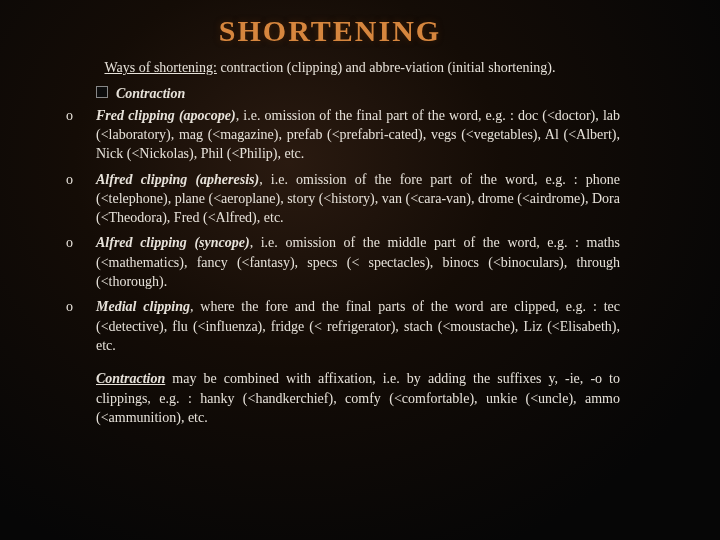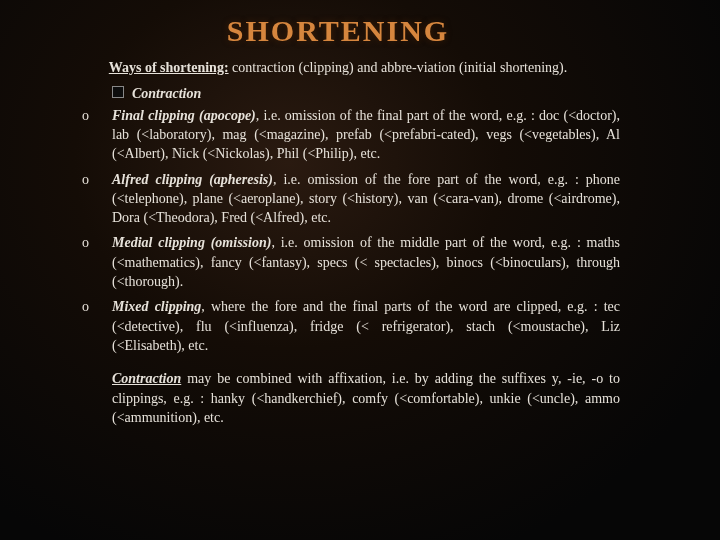--- a/index.html
+++ b/index.html
@@ -11,39 +11,39 @@
     background: radial-gradient(ellipse at 40% 30%, #2a1a10 0%, #140c06 35%, #060606 80%);
     font-family: Georgia, 'Times New Roman', serif;
     color: #e7e2da;
     overflow: hidden;
     font-size: 14px;
   }
   .slide {
     box-sizing: border-box;
     width: 668px;
     height: 540px;
-    padding: 14px 48px 20px 56px;
+    padding: 14px 48px 20px 40px;
   }
   h1.title {
     text-align: center;
     font-weight: 700;
     letter-spacing: 2px;
     font-size: 30px;
     margin: 0 0 10px 0;
     color: #d6863e;
     text-shadow: 0 0 6px rgba(90,42,0,0.6);
     font-family: 'Palatino Linotype', Palatino, Georgia, serif;
   }
   .lead {
     text-align: center;
     margin: 0 0 8px 0;
     line-height: 1.4;
   }
   .ways-label {
-    font-weight: 700;
+    font-weight: 400;
     text-decoration: underline;
     text-align: right;
   }
   .sub-bullet {
     margin: 0 0 4px 56px;
     font-style: italic;
     font-weight: 700;
   }
   .sq {
     display: inline-block;
@@ -96,30 +96,30 @@
   <p class="lead">
     <span class="ways-label">Ways of shortening:</span><span> contraction (clipping) and abbre-viation (initial shortening).</span>
   </p>
 
   <p class="sub-bullet">
     <span class="sq"></span><span>Contraction</span>
   </p>
 
   <ul class="outer">
     <li>
-      <span class="term">Final clipping (apocope)</span><span>, i.e. omission of the final part of the word, e.g. : doc (&lt;doctor), lab (&lt;laboratory), mag (&lt;magazine), prefab (&lt;prefabri-cated), vegs (&lt;vegetables), Al (&lt;Albert), Nick (&lt;Nickolas), Phil (&lt;Philip), etc.</span>
+      <span class="term">Fred clipping (apocope)</span><span>, i.e. omission of the final part of the word, e.g. : doc (&lt;doctor), lab (&lt;laboratory), mag (&lt;magazine), prefab (&lt;prefabri-cated), vegs (&lt;vegetables), Al (&lt;Albert), Nick (&lt;Nickolas), Phil (&lt;Philip), etc.</span>
     </li>
     <li>
       <span class="term">Alfred clipping (apheresis)</span><span>, i.e. omission of the fore part of the word, e.g. : phone (&lt;telephone), plane (&lt;aeroplane), story (&lt;history), van (&lt;cara-van), drome (&lt;airdrome), Dora (&lt;Theodora), Fred (&lt;Alfred), etc.</span>
     </li>
     <li>
-      <span class="term">Medial clipping (omission)</span><span>, i.e. omission of the middle part of the word, e.g. : maths (&lt;mathematics), fancy (&lt;fantasy), specs (&lt; spectacles), binocs (&lt;binoculars), through (&lt;thorough).</span>
+      <span class="term">Alfred clipping (syncope)</span><span>, i.e. omission of the middle part of the word, e.g. : maths (&lt;mathematics), fancy (&lt;fantasy), specs (&lt; spectacles), binocs (&lt;binoculars), through (&lt;thorough).</span>
     </li>
     <li>
-      <span class="term">Mixed clipping</span><span>, where the fore and the final parts of the word are clipped, e.g. : tec (&lt;detective), flu (&lt;influenza), fridge (&lt; refrigerator), stach (&lt;moustache), Liz (&lt;Elisabeth), etc.</span>
+      <span class="term">Medial clipping</span><span>, where the fore and the final parts of the word are clipped, e.g. : tec (&lt;detective), flu (&lt;influenza), fridge (&lt; refrigerator), stach (&lt;moustache), Liz (&lt;Elisabeth), etc.</span>
     </li>
   </ul>
 
   <p class="tail">
     <span class="term term-u">Contraction</span><span> may be combined with affixation, i.e. by adding the suffixes y, -ie, -o to clippings, e.g. : hanky (&lt;handkerchief), comfy (&lt;comfortable), unkie (&lt;uncle), ammo (&lt;ammunition), etc.</span>
   </p>
 
 </div>
 
 </body></html>

